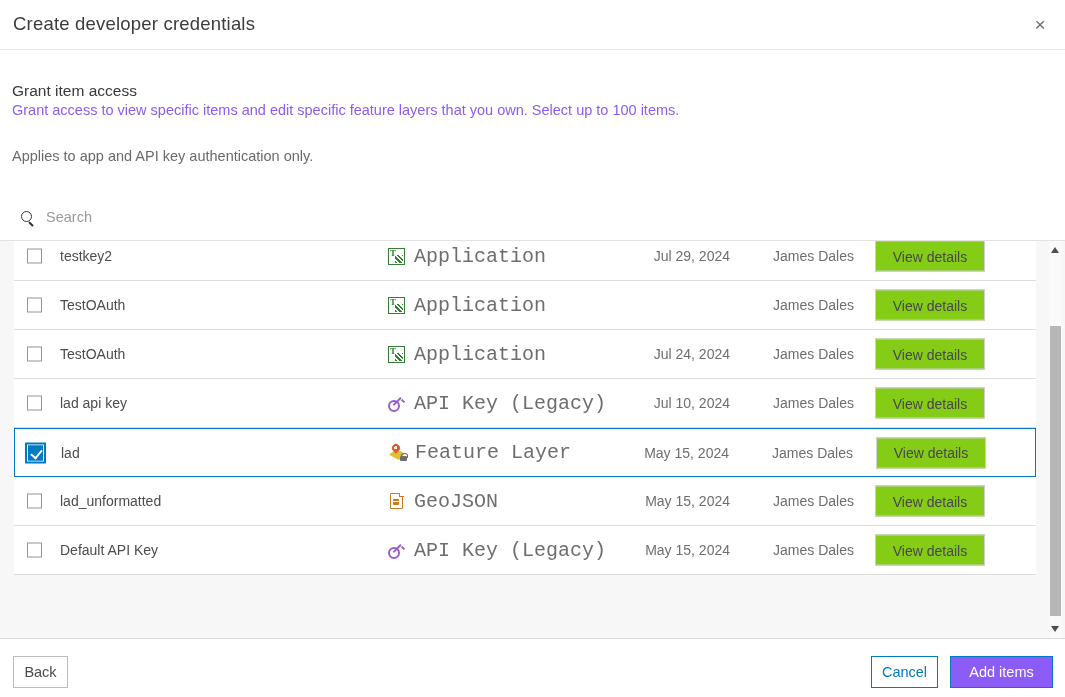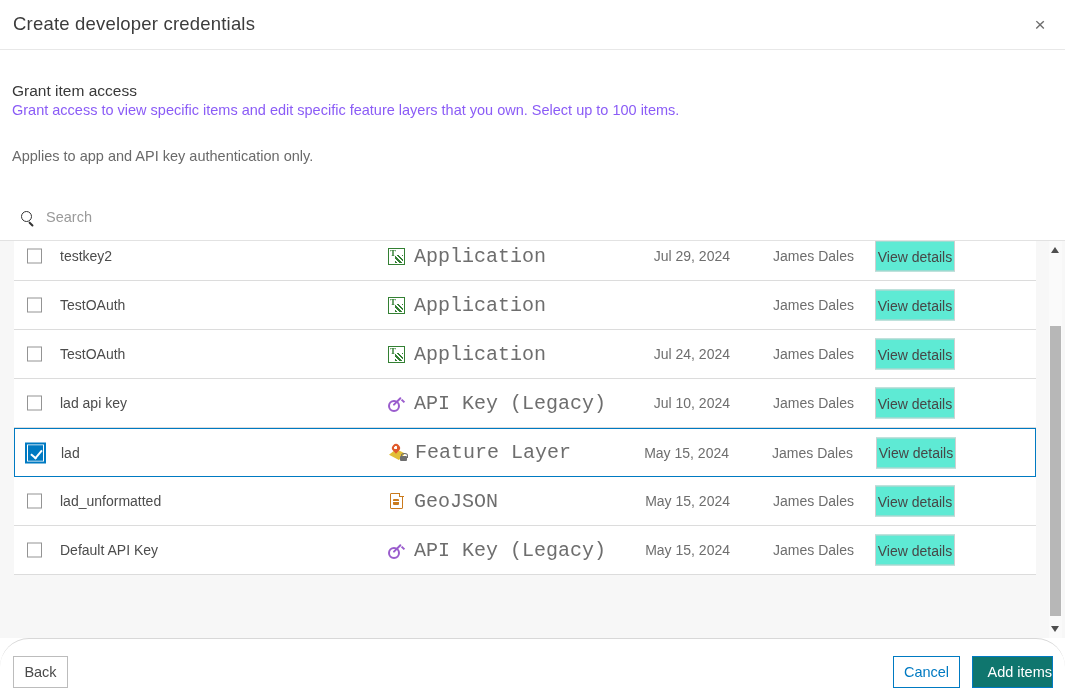--- a/index.html
+++ b/index.html
@@ -30,21 +30,21 @@
   .row.selected { border:1.5px solid #007ac2; }
 
   .checkbox { position:absolute; left:13px; top:50%; transform:translateY(-50%); width:15px; height:15px; border:1px solid #949494; background:#fff; cursor:pointer; }
   .checkbox.checked { border:1px solid #007ac2; background:#007ac2; box-shadow:0 0 0 1px #fff, 0 0 0 3px #007ac2; }
   .checkbox.checked::after { content:""; position:absolute; left:4px; top:1px; width:5px; height:9px; border-right:2px solid #fff; border-bottom:2px solid #fff; transform:rotate(40deg); }
 
   .row-name { position:absolute; left:46px; top:0; height:100%; display:flex; align-items:center; font-size:14px; color:#4c4c4c; }
   .row-type { position:absolute; left:400px; top:0; height:100%; display:flex; align-items:center; font-size:20px; color:#6e6e6e;font-family:Liberation Mono, monospace; }
   .row-date { position:absolute; right:306px; top:0; height:100%; display:flex; align-items:center; font-size:14px; color:#6e6e6e; }
   .row-owner { position:absolute; right:182px; top:0; height:100%; display:flex; align-items:center; font-size:14px; color:#6e6e6e; }
-  .view-details { position:absolute; left:861px; top:50%; transform:translateY(-50%); width:80px; height:31px; background:#5eead4; border:1px solid #cfcfcf; color:#474747; font-size:14px; font-family:"Liberation Sans",sans-serif; cursor:pointer; }
+  .view-details { position:absolute; left:861px; top:50%; transform:translateY(-50%); width:110px; height:31px; background:#84cc16; border:1px solid #cfcfcf; color:#474747; font-size:14px; font-family:"Liberation Sans",sans-serif; cursor:pointer; }
 
   
   .type-icon { position:absolute; left:374px; top:50%; margin-top:-8.5px; width:17px; height:17px; display:inline-block; }
   .type-icon i { display:block; position:absolute; }
 
   .type-icon[data-icon="application"] { border:1.6px solid #338033; }
   .type-icon[data-icon="application"]::before { content:"T"; position:absolute; top:-1px; left:1px; font-size:9px; font-weight:bold; color:#338033; font-family:"Liberation Serif",serif; }
   .type-icon[data-icon="application"]::after { content:""; position:absolute; right:1px; bottom:1px; width:8px; height:8px; background:repeating-linear-gradient(45deg,#338033 0 1.6px,transparent 1.6px 3.4px); }
 
   .type-icon[data-icon="apikey"]::before { content:""; position:absolute; left:0; bottom:0; width:8px; height:8px; border:2px solid #9a5ccd; border-radius:50%; }
@@ -61,26 +61,26 @@
   .type-icon[data-icon="geojson"] i { top:-1.5px; right:-1.5px; width:4.5px; height:4.5px; background:#fff; border-left:1.5px solid #ca7a1c; border-bottom:1.5px solid #ca7a1c; }
 
   
   .scrollbar { position:absolute; right:3px; top:0; bottom:0; width:13px; background:#fafafa; }
   .sb-up, .sb-down { position:absolute; left:2px; width:0; height:0; border-left:4.5px solid transparent; border-right:4.5px solid transparent; cursor:pointer; }
   .sb-up { top:6px; border-bottom:6px solid #4f4f4f; }
   .sb-down { bottom:6px; border-top:6px solid #4f4f4f; }
   .sb-thumb { position:absolute; left:1px; top:85px; width:11px; height:290px; background:#b7b7b7; cursor:grab; }
 
   
-  .ftr { position:absolute; left:0; right:0; top:638px; bottom:0; background:#fff; border-top:1px solid #d8d8d8;border-radius:29px; }
+  .ftr { position:absolute; left:0; right:0; top:638px; bottom:0; background:#fff; border-top:1px solid #d8d8d8; }
   .btn { height:32px; font-size:14.5px; font-family:"Liberation Sans",sans-serif; cursor:pointer; }
   .btn-back { position:absolute; left:13px; top:17px; width:55px; background:#fff; border:1px solid #bcbcbc; color:#4a4a4a; }
   .ftr-right { position:absolute; right:12px; top:17px; display:flex; gap:12px; }
   .btn-cancel { width:67px; background:#fff; border:1px solid #007ac2; color:#007ac2; }
-  .btn-add { width:81px; background:#0f766e; border:1px solid #007ac2; color:#fff;text-align:right; }
+  .btn-add { width:103px; background:#8b5cf6; border:1px solid #007ac2; color:#fff; }
 </style>
 </head>
 <body>
 
 <div class="dialog">
 
   <div class="hdr">
     <div class="hdr-title">Create developer credentials</div>
     <button class="close-btn">×</button>
   </div>

